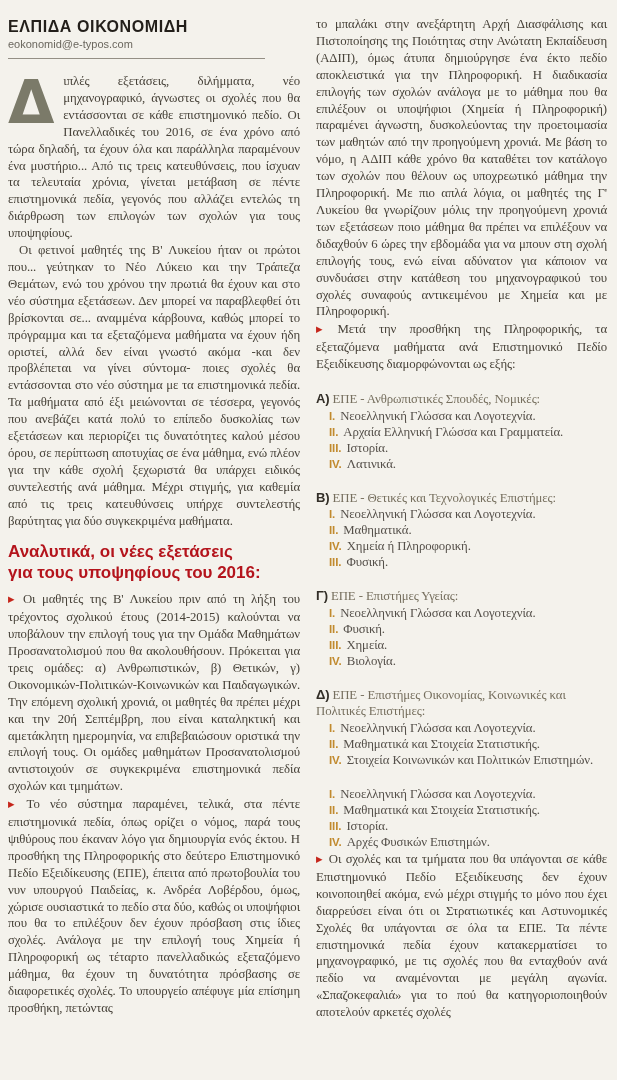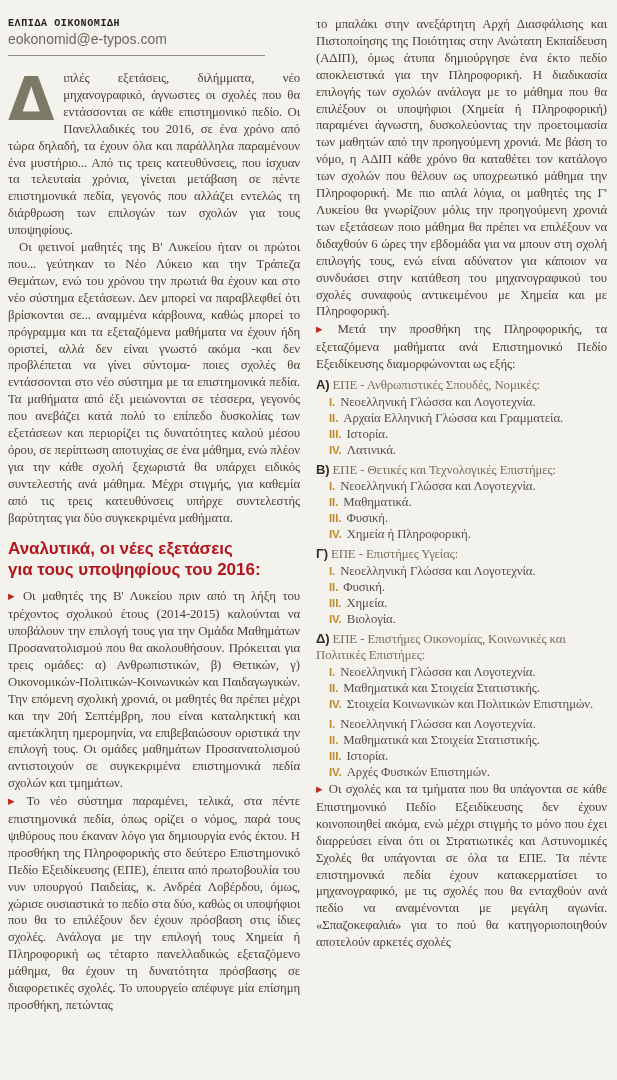--- a/index.html
+++ b/index.html
@@ -15,27 +15,27 @@
     font-family:"Liberation Serif", serif;
     color:#474239;
   }
   .col{box-sizing:border-box;}
   .col-left{width:292px;flex:0 0 292px;}
   .col-right{flex:1;padding-top:16px;}
 
   
   .byline{padding-top:18px;}
   .byline-name{
-    font-family:Liberation Mono, monospace;
-    font-weight:700;font-size:10px;letter-spacing:.6px;
+    font-family:Liberation Sans, sans-serif;
+    font-weight:700;font-size:16px;letter-spacing:.6px;
     color:#231f1a;
   }
   .byline-email{
     font-family:"Liberation Sans", sans-serif;
-    font-size:14px;color:#6b675e;margin-top:2px;
+    font-size:11px;color:#6b675e;margin-top:2px;
   }
   .byline-rule{
     width:88%;height:0;border:none;
     border-top:1.4px solid #948f85;
     margin:8px 0 0 0;
   }
 
   
   .bt{
     font-size:12.8px;line-height:16.9px;
@@ -60,21 +60,21 @@
 
   
   .subhead{
     font-family:"Liberation Sans", sans-serif;
     font-weight:700;font-size:17px;line-height:1.2;
     color:#b4141c;
     margin:13px 0 8px 0;
   }
 
   
-  .epe-section{margin-top:4px;}
+  .epe-section{margin-top:18px;}
   .epe-title{
     font-size:12.8px;line-height:16.6px;
     color:#766f5e;text-align:left;letter-spacing:-0.1px;
   }
   .epe-letter{
     font-family:"Liberation Sans", sans-serif;
     font-weight:700;font-size:13px;color:#322e27;
     margin-right:3px;
   }
   .epe-item{
@@ -124,22 +124,22 @@
       <div class="epe-item"><span class="roman">I.</span><span>Νεοελληνική Γλώσσα και Λογοτεχνία.</span></div>
       <div class="epe-item"><span class="roman">II.</span><span>Αρχαία Ελληνική Γλώσσα και Γραμματεία.</span></div>
       <div class="epe-item"><span class="roman">III.</span><span>Ιστορία.</span></div>
       <div class="epe-item"><span class="roman">IV.</span><span>Λατινικά.</span></div>
     </div>
 
     <div class="epe-section">
       <div class="epe-title"><span class="epe-letter">Β)</span><span>ΕΠΕ - Θετικές και Τεχνολογικές Επιστήμες:</span></div>
       <div class="epe-item"><span class="roman">I.</span><span>Νεοελληνική Γλώσσα και Λογοτεχνία.</span></div>
       <div class="epe-item"><span class="roman">II.</span><span>Μαθηματικά.</span></div>
+      <div class="epe-item"><span class="roman">IV.</span><span>Χημεία ή Πληροφορική.</span></div>
       <div class="epe-item"><span class="roman">III.</span><span>Φυσική.</span></div>
-      <div class="epe-item"><span class="roman">IV.</span><span>Χημεία ή Πληροφορική.</span></div>
     </div>
 
     <div class="epe-section">
       <div class="epe-title"><span class="epe-letter">Γ)</span><span>ΕΠΕ - Επιστήμες Υγείας:</span></div>
       <div class="epe-item"><span class="roman">I.</span><span>Νεοελληνική Γλώσσα και Λογοτεχνία.</span></div>
       <div class="epe-item"><span class="roman">II.</span><span>Φυσική.</span></div>
       <div class="epe-item"><span class="roman">III.</span><span>Χημεία.</span></div>
       <div class="epe-item"><span class="roman">IV.</span><span>Βιολογία.</span></div>
     </div>
 

